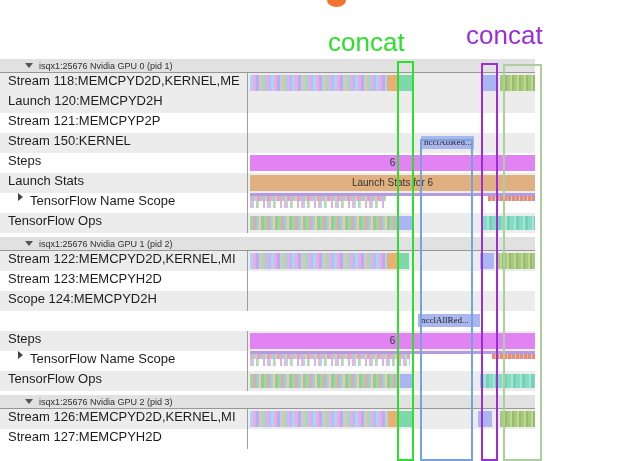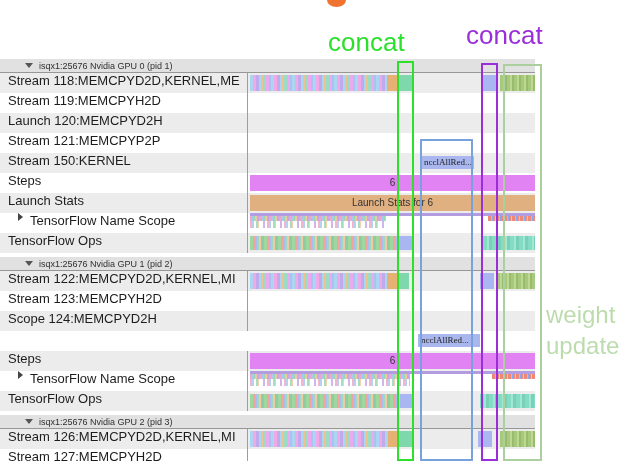--- a/index.html
+++ b/index.html
@@ -65,24 +65,20 @@
   #orange-blob{position:absolute;left:327px;top:-7px;width:19px;height:14px;border-radius:50%;background:#f07430;z-index:7;}
 </style>
 </head>
 <body>
 
 <div id="screen">
 
   <div id="orange-blob"></div>
   <div id="lbl-concat" class="ann-label">concat</div>
   <div id="lbl-split" class="ann-label">concat</div>
-  <div id="lbl-weight" class="ann-label">
-    <div>weight</div>
-    <div>update</div>
-  </div>
 
   <div id="ann-concat-rect" class="ann"></div>
   <div id="ann-split-rect" class="ann"></div>
   <div id="ann-nccl-rect" class="ann"></div>
   <div id="ann-weight-rect" class="ann"></div>
 
   <div id="trace">
 
     <div class="sec">
       <div class="sec-header">
@@ -94,25 +90,20 @@
         <div class="bar ev stripes" style="left:250px;width:137px"></div>
         <div class="bar ev orangeseg" style="left:387px;width:12px"></div>
         <div class="bar ev tealseg" style="left:399px;width:15px"></div>
         <div class="bar ev periseg" style="left:482px;width:15px"></div>
         <div class="bar ev oliveseg" style="left:500px;width:35px"></div>
         <div class="lbl">
             <span>Stream 118:MEMCPYD2D,KERNEL,ME</span>
           </div>
       </div>
 
-      <div class="row white">
-        <div class="lbl">
-            <span>Stream 119:MEMCPYH2D</span>
-          </div>
-      </div>
 
       <div class="row gray">
         <div class="lbl">
             <span>Launch 120:MEMCPYD2H</span>
           </div>
       </div>
 
       <div class="row white">
         <div class="lbl">
             <span>Stream 121:MEMCPYP2P</span>

